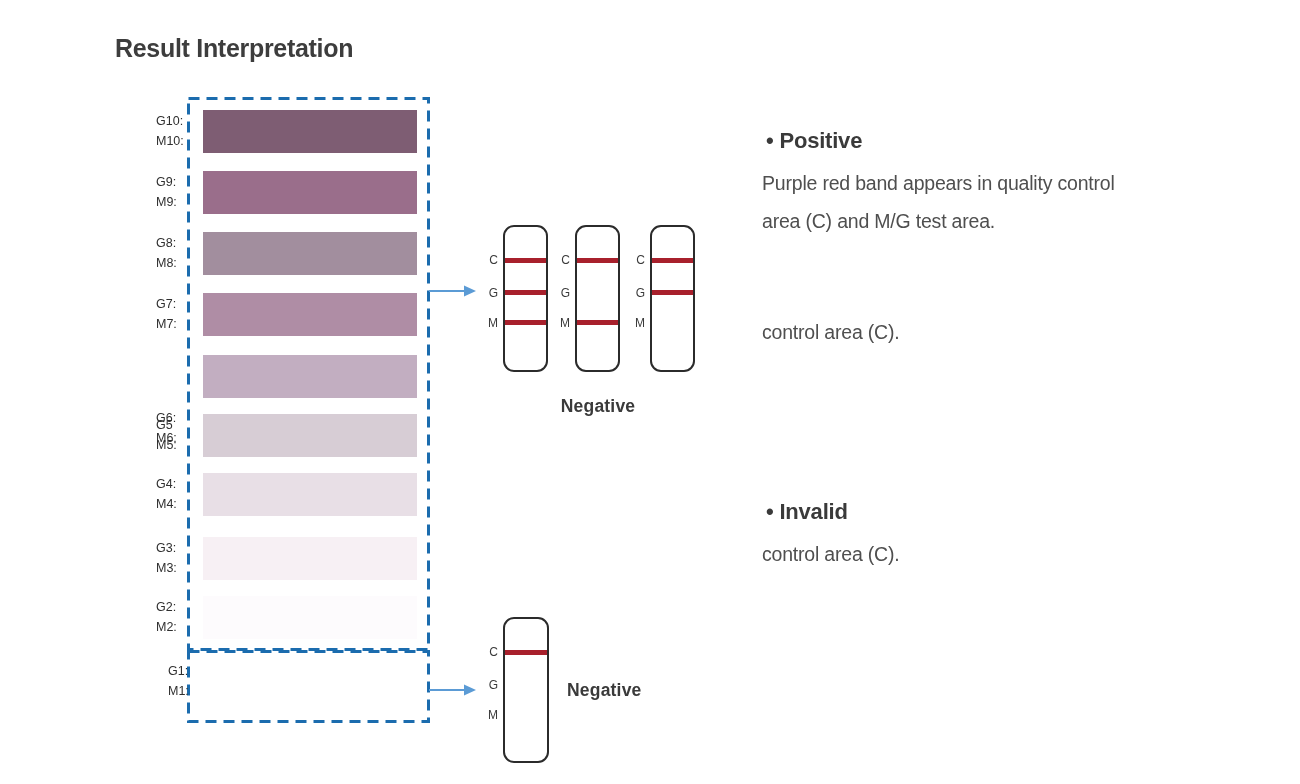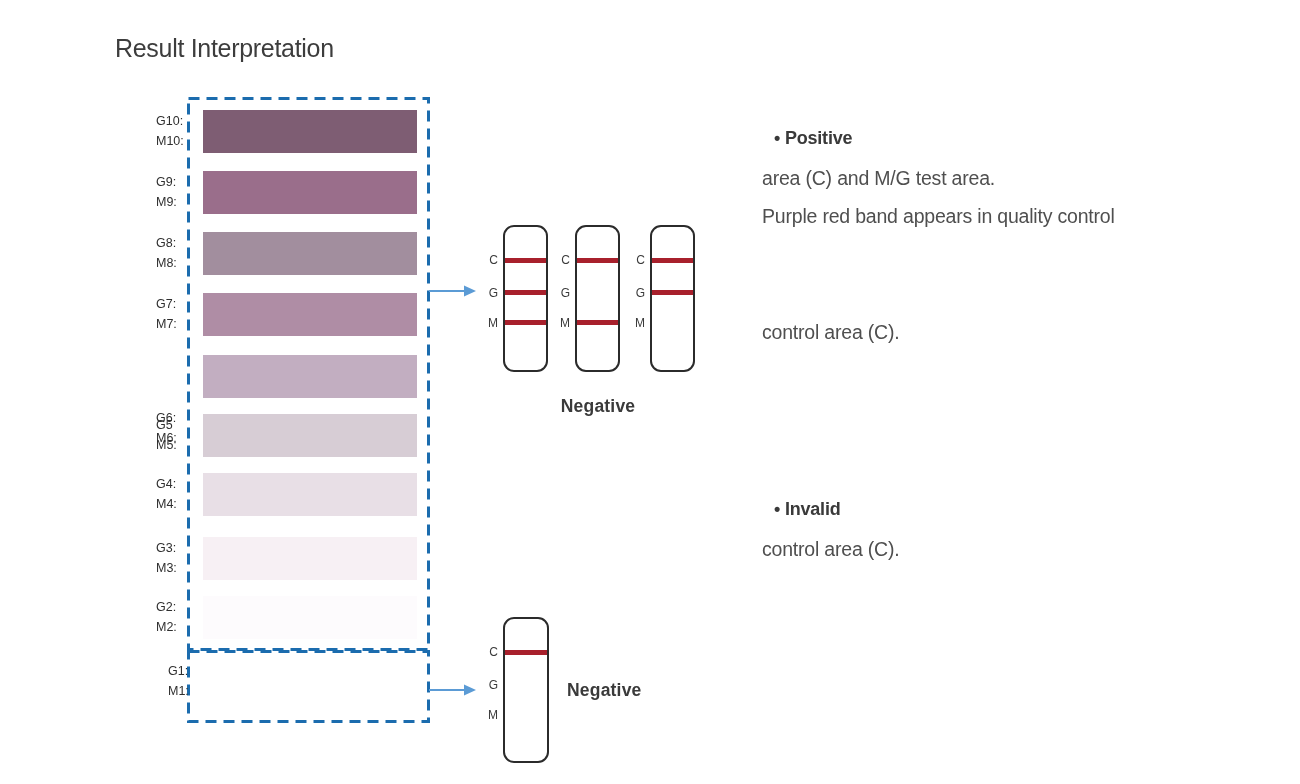--- a/index.html
+++ b/index.html
@@ -2,21 +2,21 @@
 <html style="--dashed: #1b6cae; --arrow: #5b9bd5; --band: #a8202c; --strip-border: #2b2b2b; --title-col: #3d3d3d; --heading-col: #3a3a3a; --body-col: #4f4f4f; --label-col: #2f2f2f;"><head>
 <meta charset="utf-8">
 <style>
   html,body{margin:0;padding:0;background:#fff;}
   .stage{
     position:relative;width:1300px;height:784px;background:#fff;overflow:hidden;
     font-family:"Liberation Sans", sans-serif;
   }
   .title{
     position:absolute;left:115px;top:34px;margin:0;
-    font-size:25px;font-weight:normal;letter-spacing:-0.3px;color:var(--title-col,#3d3d3d);
+    font-size:25px;font-weight:bold;letter-spacing:-0.3px;color:var(--title-col,#3d3d3d);
   }
   
   .scale-label{
     position:absolute;left:156px;width:44px;
     font-size:12.5px;line-height:20px;color:var(--label-col,#2f2f2f);
   }
   .bar{position:absolute;left:203px;width:214px;height:43px;}
   .dashed-svg{position:absolute;}
   
   .arrow{position:absolute;}
@@ -32,22 +32,22 @@
   }
   .group-label{
     position:absolute;font-size:17.5px;font-weight:bold;color:#3a3a3a;
     letter-spacing:0.2px;white-space:nowrap;text-align:center;
   }
   #positive-label{left:520px;top:396px;width:156px;text-align:center;}
   #negative-label{left:567px;top:680px;}
   
   .legend-block{position:absolute;left:762px;width:440px;}
   .legend-heading{
-    font-size:18px;font-weight:bold;color:var(--heading-col,#3a3a3a);
-    letter-spacing:-0.2px;margin:0 0 10px 12px;
+    font-size:22px;font-weight:bold;color:var(--heading-col,#3a3a3a);
+    letter-spacing:-0.2px;margin:0 0 10px 4px;
   }
   .legend-line{
     font-size:19.5px;line-height:38px;color:var(--body-col,#4f4f4f);
     letter-spacing:-0.2px;white-space:nowrap;
   }
 </style>
 </head>
 <body>
 
 <div class="stage">
@@ -152,22 +152,22 @@
         <span class="zone-label" style="top: 57.5px;">G</span>
         <span class="zone-label" style="top: 87.5px;">M</span>
       </div>
     </div>
 
   <div class="group-label" id="positive-label">Negative</div>
   <div class="group-label" id="negative-label">Negative</div>
 
   <div class="legend-block" style="top:128px">
     <div class="legend-heading">• Positive</div>
+    <div class="legend-line">Purple red band appears in quality control</div>
     <div class="legend-line">area (C) and M/G test area.</div>
-    <div class="legend-line">Purple red band appears in quality control</div>
   </div>
   <div class="legend-block" style="top:313px">
     <div class="legend-line">control area (C).</div>
   </div>
   <div class="legend-block" style="top:499px">
     <div class="legend-heading">• Invalid</div>
     <div class="legend-line">control area (C).</div>
   </div>
 
 </div>

